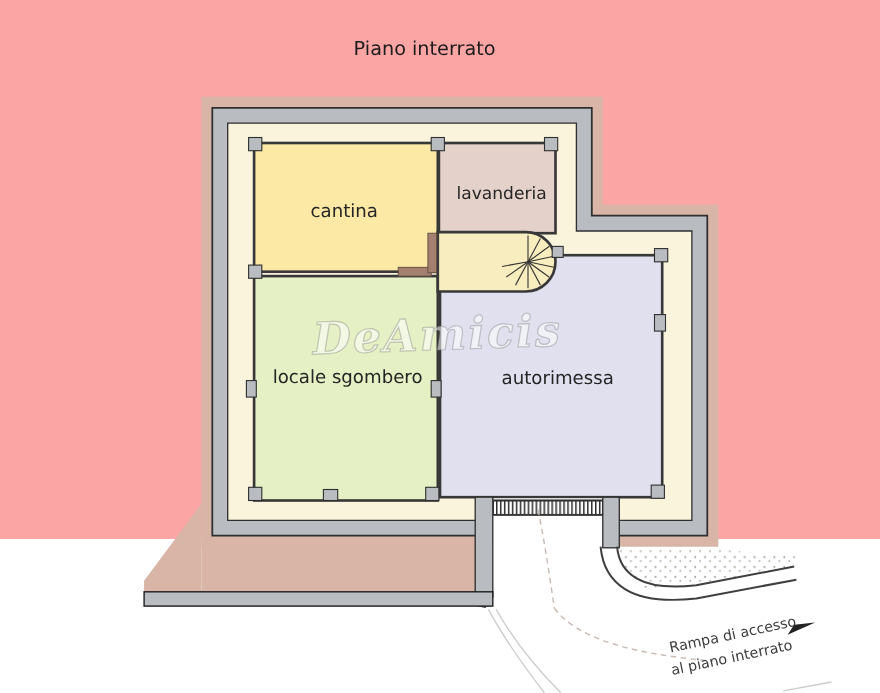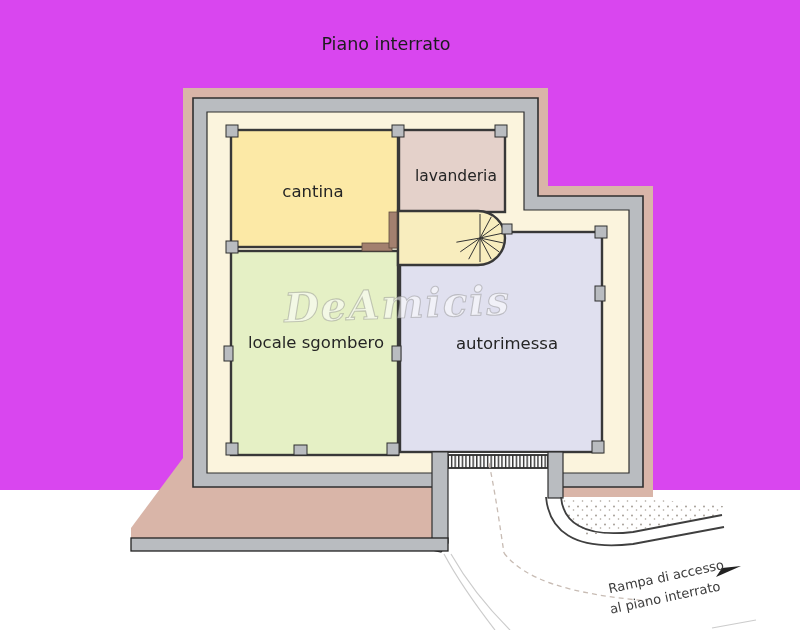--- a/index.html
+++ b/index.html
@@ -1,16 +1,16 @@
 <!DOCTYPE html>
 <html><head>
 <meta charset="utf-8">
 <style>
   html,body{margin:0;padding:0;background:#ffffff;width:800px;height:630px;overflow:hidden;}
-  .plan-wrap{position:relative;width:800px;height:490px;background:#d946ef;}
+  .plan-wrap{position:relative;width:800px;height:490px;background:#fca5a5;}
   svg{display:block;}
   text{font-family:"DejaVu Sans","Liberation Sans",sans-serif;}
   .room-label{font-size:16.5px;fill:#252525;}
   .room-label.small{font-size:15.5px;}
   .title-label{font-size:17.5px;fill:#1c1c1c;}
   .ramp-label{font-size:13px;fill:#3c3c3c;}
   .watermark-text{font-family:"DejaVu Serif","Liberation Serif",serif;font-size:40px;font-style:italic;font-weight:bold;
     fill:rgba(255,255,255,0.55);stroke:rgba(125,125,125,0.40);stroke-width:1.1px;letter-spacing:2px;}
 </style>
 </head>

